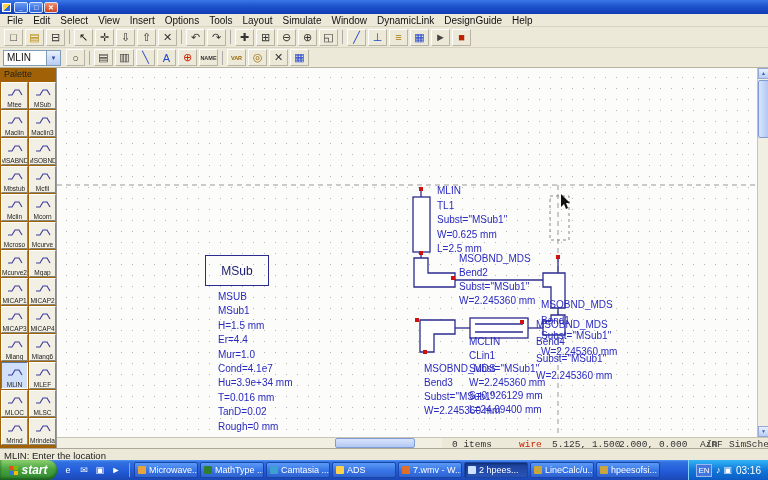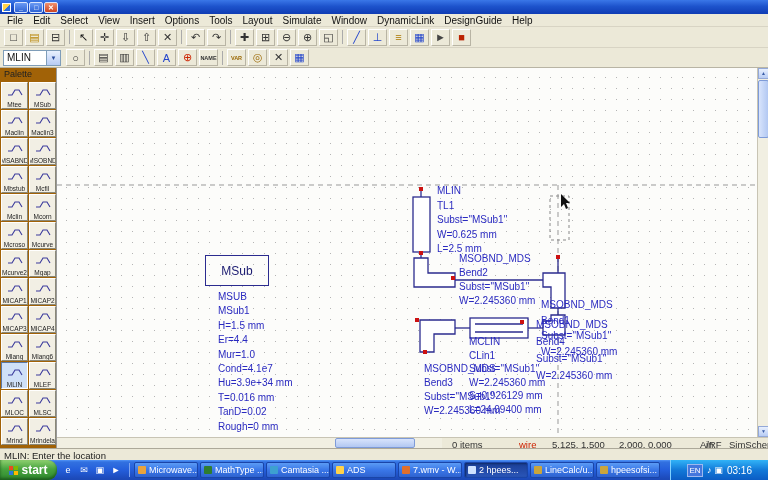--- a/index.html
+++ b/index.html
@@ -97,61 +97,61 @@
   #vscroll {
     position:absolute; left:757px; top:68px; width:11px; height:369px; background:#f1efe2;
     border-left:1px solid #c8c4b4;
   }
   .sarrow { position:absolute; left:0; width:11px; height:11px; background:linear-gradient(#e8f0fe,#b8ccf4);
     border:1px solid #93a8d8; font-size:5px; color:#3a5da8; text-align:center; line-height:9px; }
   #vthumb { position:absolute; left:0; top:12px; width:11px; height:58px;
     background:linear-gradient(90deg,#d8e4fc,#b2c8f2); border:1px solid #7e9bd8; border-radius:2px; }
   #hscrollrow {
     position:absolute; left:57px; top:437px; width:711px; height:11px; background:#ece9d8;
-    border-top:1px solid #c8c4b4; font-size:9.5px; color:#333;
+    border-top:1px solid #c8c4b4; font-size:9.5px; color:#333;font-family:Liberation Mono, monospace;
   }
   #htrack { position:absolute; left:0; top:0; width:385px; height:11px; background:#f1efe2; }
   #hthumb { position:absolute; left:278px; top:0; width:80px; height:10px;
     background:linear-gradient(#d8e4fc,#b2c8f2); border:1px solid #7e9bd8; border-radius:2px; }
   .sfield { position:absolute; top:1px; white-space:nowrap; }
   #msgrow {
     position:absolute; left:0; top:448px; width:768px; height:12px; background:#ece9d8;
     border-top:1px solid #aca899; font-size:9.5px; color:#222; padding:1px 0 0 4px;
   }
   
   #taskbar {
     position:absolute; left:0; top:460px; width:768px; height:20px;
     background:linear-gradient(#5195f8 0%,#3271e0 10%,#245edb 50%,#1c49b8 95%);
     display:flex; align-items:center;
   }
   #startbtn {
     height:20px; width:57px; flex:none;
     background:linear-gradient(#8ed06f,#48a33f 45%,#2f8a2f);
-    border-radius:0 9px 9px 0; color:#fff; font-weight:bold; font-size:12px;
+    border-radius:0 9px 9px 0; color:#fff; font-weight:bold; font-style:italic; font-size:12px;
     display:flex; align-items:center; justify-content:center; gap:3px;
     box-shadow:inset 0 -2px 3px #1d5c1d;
   }
   .flag { width:9px; height:9px; display:grid; grid-template-columns:4px 4px; gap:1px; }
   .flag i { width:4px; height:4px; }
   #ql { display:flex; gap:2px; padding:0 4px; align-items:center; }
   .qlicon { width:14px; height:14px; font-size:9px; color:#fff; display:flex; align-items:center; justify-content:center; }
   .tbdiv { width:1px; height:14px; background:#7ea4ee; margin:0 2px; }
   #taskbuttons { display:flex; gap:2px; flex:1; height:16px; margin:0 2px; overflow:hidden; }
   .tkbtn {
     flex:0 1 64px; min-width:34px; display:flex; align-items:center; gap:3px; padding:0 3px;
     background:linear-gradient(#5b9bf4,#3a77e8 50%,#2f63d0);
     border:1px solid #1a45a8; border-radius:2px; color:#fff; font-size:9px;
     overflow:hidden; white-space:nowrap;
   }
   .tkbtn.active { background:linear-gradient(#1b3f96,#2a55b8); box-shadow:inset 1px 1px 2px #102a66; }
   .tkicon { width:8px; height:8px; background:#ffd24a; border-radius:1px; flex:none; }
   #tray {
     height:20px; margin-left:auto; flex:none;
     background:linear-gradient(#31b3f7,#1279d8 50%,#0b5cc4);
-    display:flex; align-items:center; gap:4px; padding:0 16px; border-left:1px solid #7fd1ff;
+    display:flex; align-items:center; gap:4px; padding:0 7px; border-left:1px solid #7fd1ff;
   }
   #tray-en { width:16px; height:13px; background:#4477dd; border:1px solid #9db8ee; color:#fff;
     font-size:8px; display:flex; align-items:center; justify-content:center; }
   .trayicon { color:#fff; font-size:9px; }
   #clock { color:#fff; font-size:10px; }
 </style>
 </head>
 <body>
 
 <div id="titlebar">

